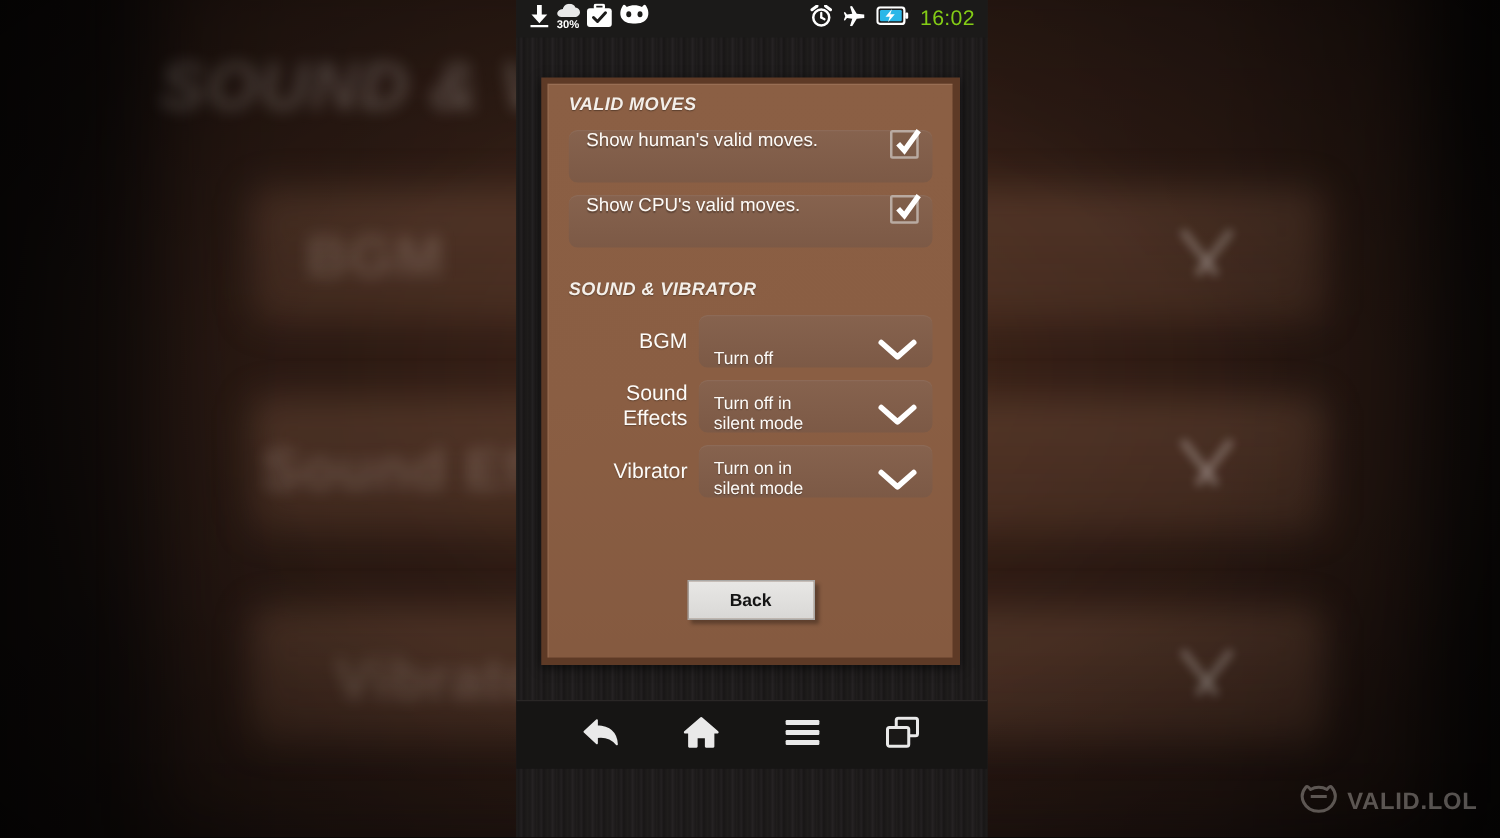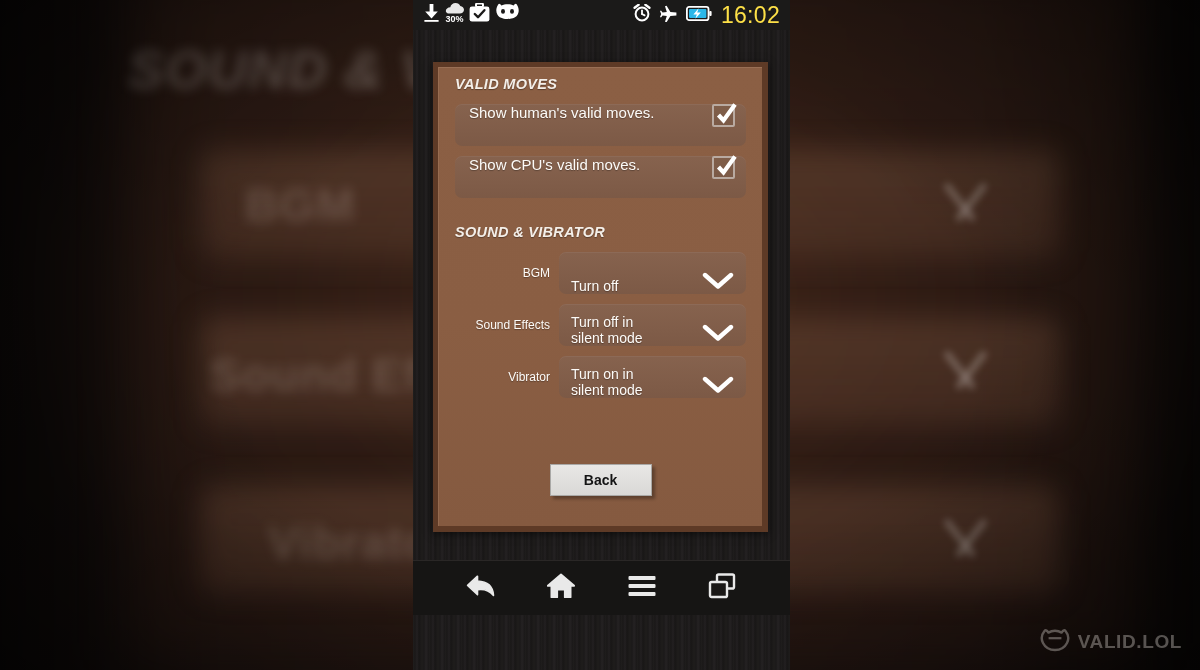--- a/index.html
+++ b/index.html
@@ -72,21 +72,21 @@
   
   .statusbar {
     position:relative; height:30px; width:100%;
     background:#1b1a19;
     display:flex; align-items:center;
     padding:0 10px;
     color:#f2f2f2;
   }
   .sb-left { display:flex; gap:5px; }
   .sb-right { margin-left:auto; display:flex; align-items:center; gap:9px; }
-  .sb-time { font-size:23px; font-weight:normal; letter-spacing:0.3px; color:#fde047; }
+  .sb-time { font-size:17px; font-weight:normal; letter-spacing:0.3px; color:#84cc16; }
   .pct { font-size:9px; font-weight:bold; color:#fff; }
 
   
   .content { position:relative; height:585px; width:100%; }
 
   
   .panel {
     position:absolute; left:20px; top:32px; width:335px; height:470px;
     background:#5e3a26;
     padding:5px 6px 6px 5px;
@@ -123,21 +123,21 @@
     position:relative; width:23px; height:23px;
     border:2px solid #b9aaa1; border-radius:2px;
     background:rgba(0,0,0,0.04);
   }
   .checkbox svg { position:absolute; left:-3px; top:-7px; }
 
   
   .dd-row { display:flex; align-items:center; margin-bottom:10px; }
   .dd-label {
     width:104px; text-align:right; padding-right:9px;
-    color:#fdfbf8; font-size:12px;
+    color:#fdfbf8; font-size:17px;
     text-shadow:0 1px 1px rgba(0,0,0,0.3);
   }
   .dd-box {
     flex:1; height:42px; border-radius:7px;
     background:linear-gradient(180deg, rgba(134,99,79,0.92), rgba(123,89,70,0.92));
     display:flex; align-items:flex-end;
     padding:0 12px 0 12px;
     box-shadow:inset 0 1px 0 rgba(255,255,255,0.05);
     gap:40px;
   }

